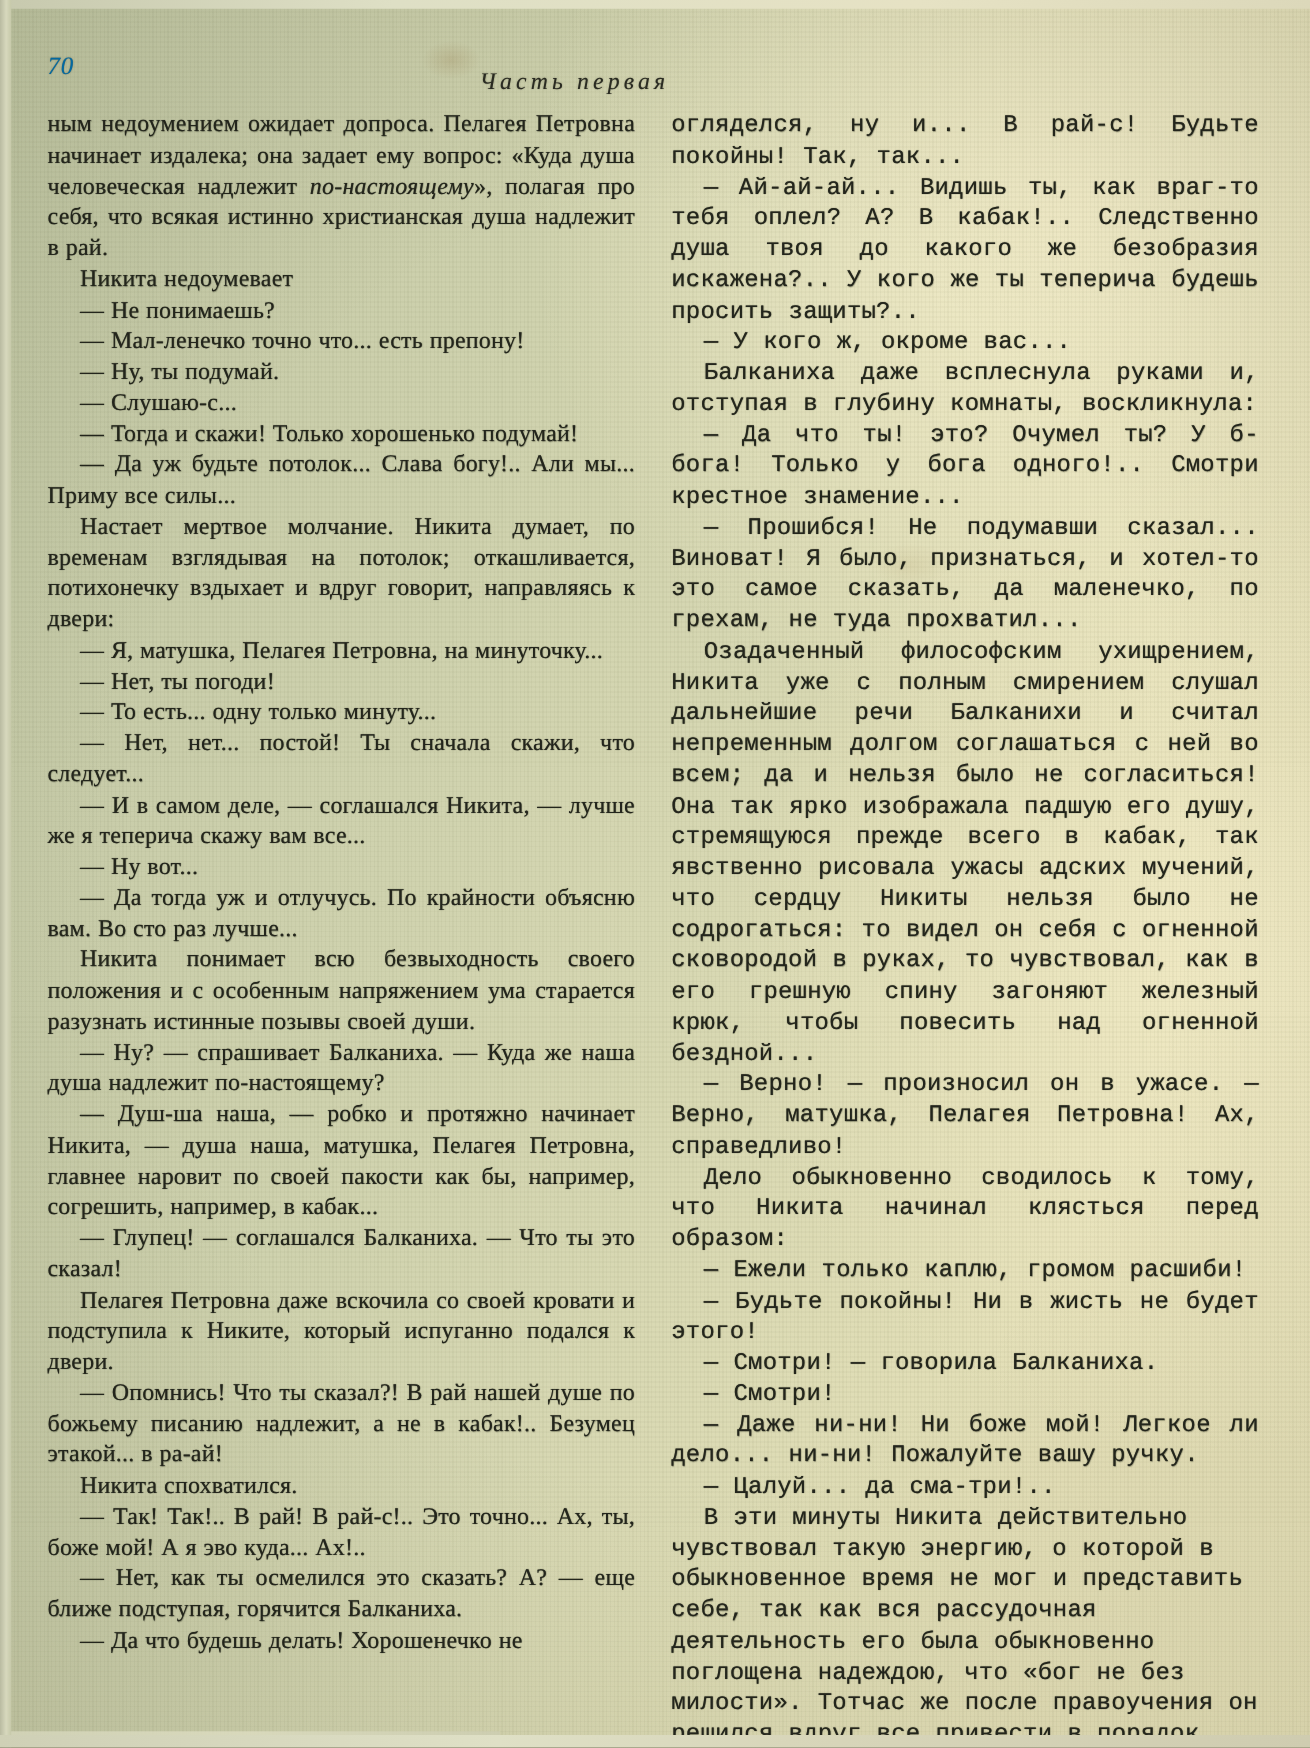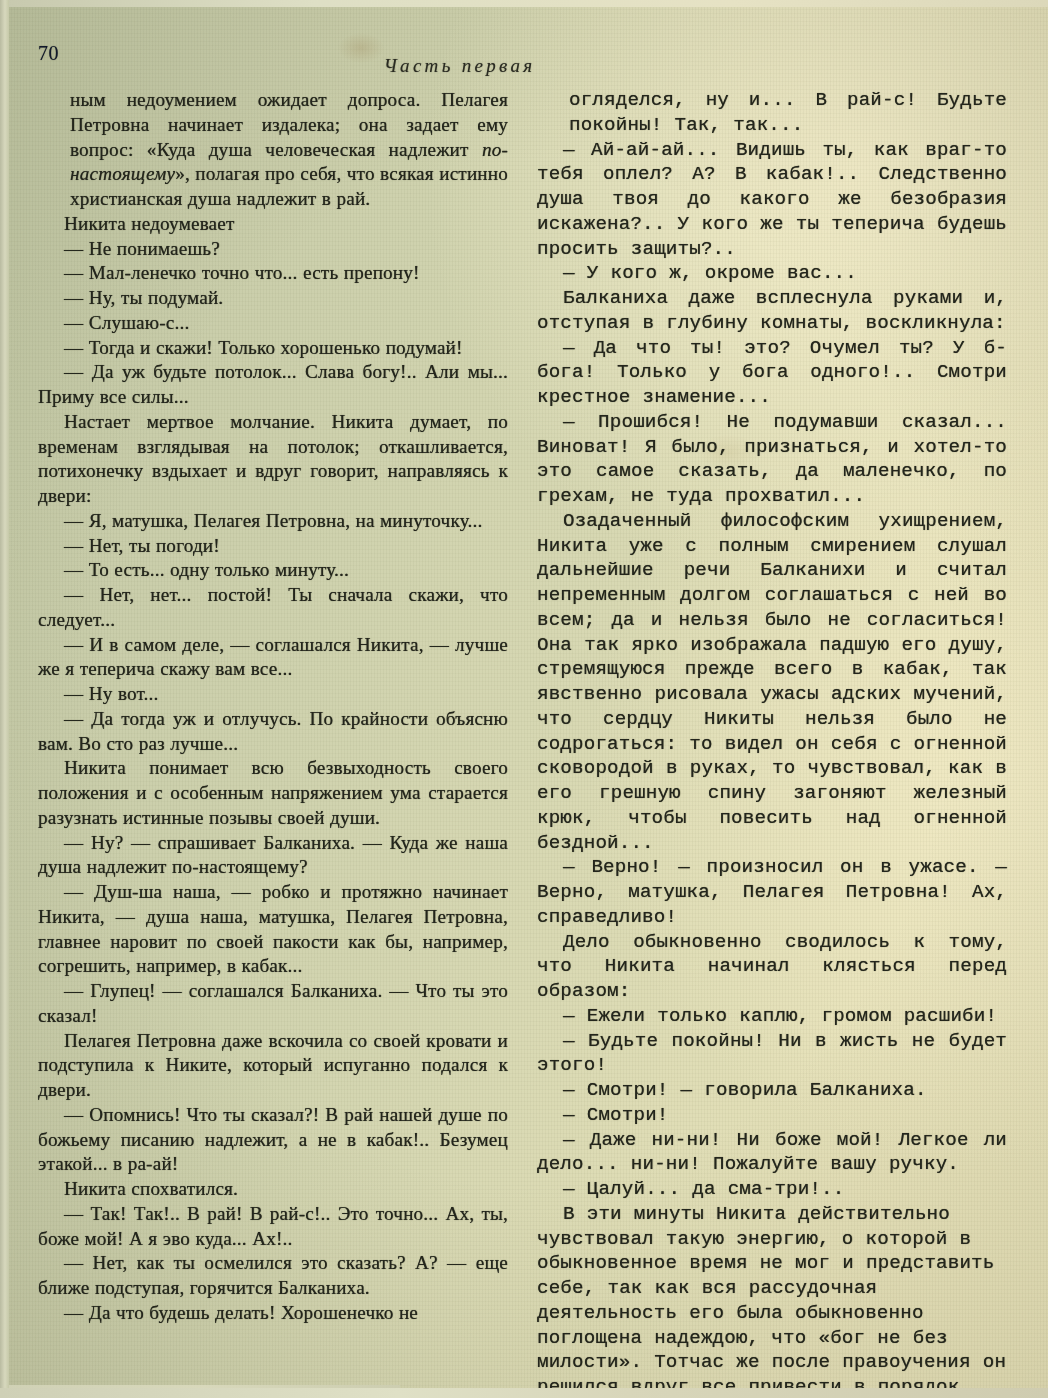--- a/index.html
+++ b/index.html
@@ -118,22 +118,23 @@
     position: absolute;
     top: 42px;
     left: 0;
     width: 1048px;
     height: 26px;
   }
   .folio {
     position: absolute;
     left: 38px;
     top: 0;
+    font-style: italic;
     font-size: 20px;
-    color: #0f172a;
+    color: #0369a1;
     letter-spacing: 0.5px;
     text-shadow: 0 0 1.1px rgba(35,38,24,0.55);
   }
   .head-title {
     position: absolute;
     left: 0;
     top: 13px;
     width: 919px;
     text-align: center;
     font-style: italic;
@@ -164,21 +165,21 @@
     color: #23251c;
     text-align: justify;
     text-justify: inter-word;
     letter-spacing: 0.22px;
     word-spacing: 0.4px;
     text-shadow:
       0 0 0.8px rgba(30,33,20,0.6),
       0.4px 0.25px 0.7px rgba(40,44,26,0.33);
   }
   .col p.ind { text-indent: 26px; }
-  .col p.noind { text-indent: 0; margin-left: 32px; }
+  .col p.noind { text-indent: 0; }
   .col p.last { text-align: left; }
   .col p i { font-style: italic; }
 
   
   .ink-soft { filter: blur(0.12px); }
 </style>
 </head>
 <body>
 
 <div class="scan">

